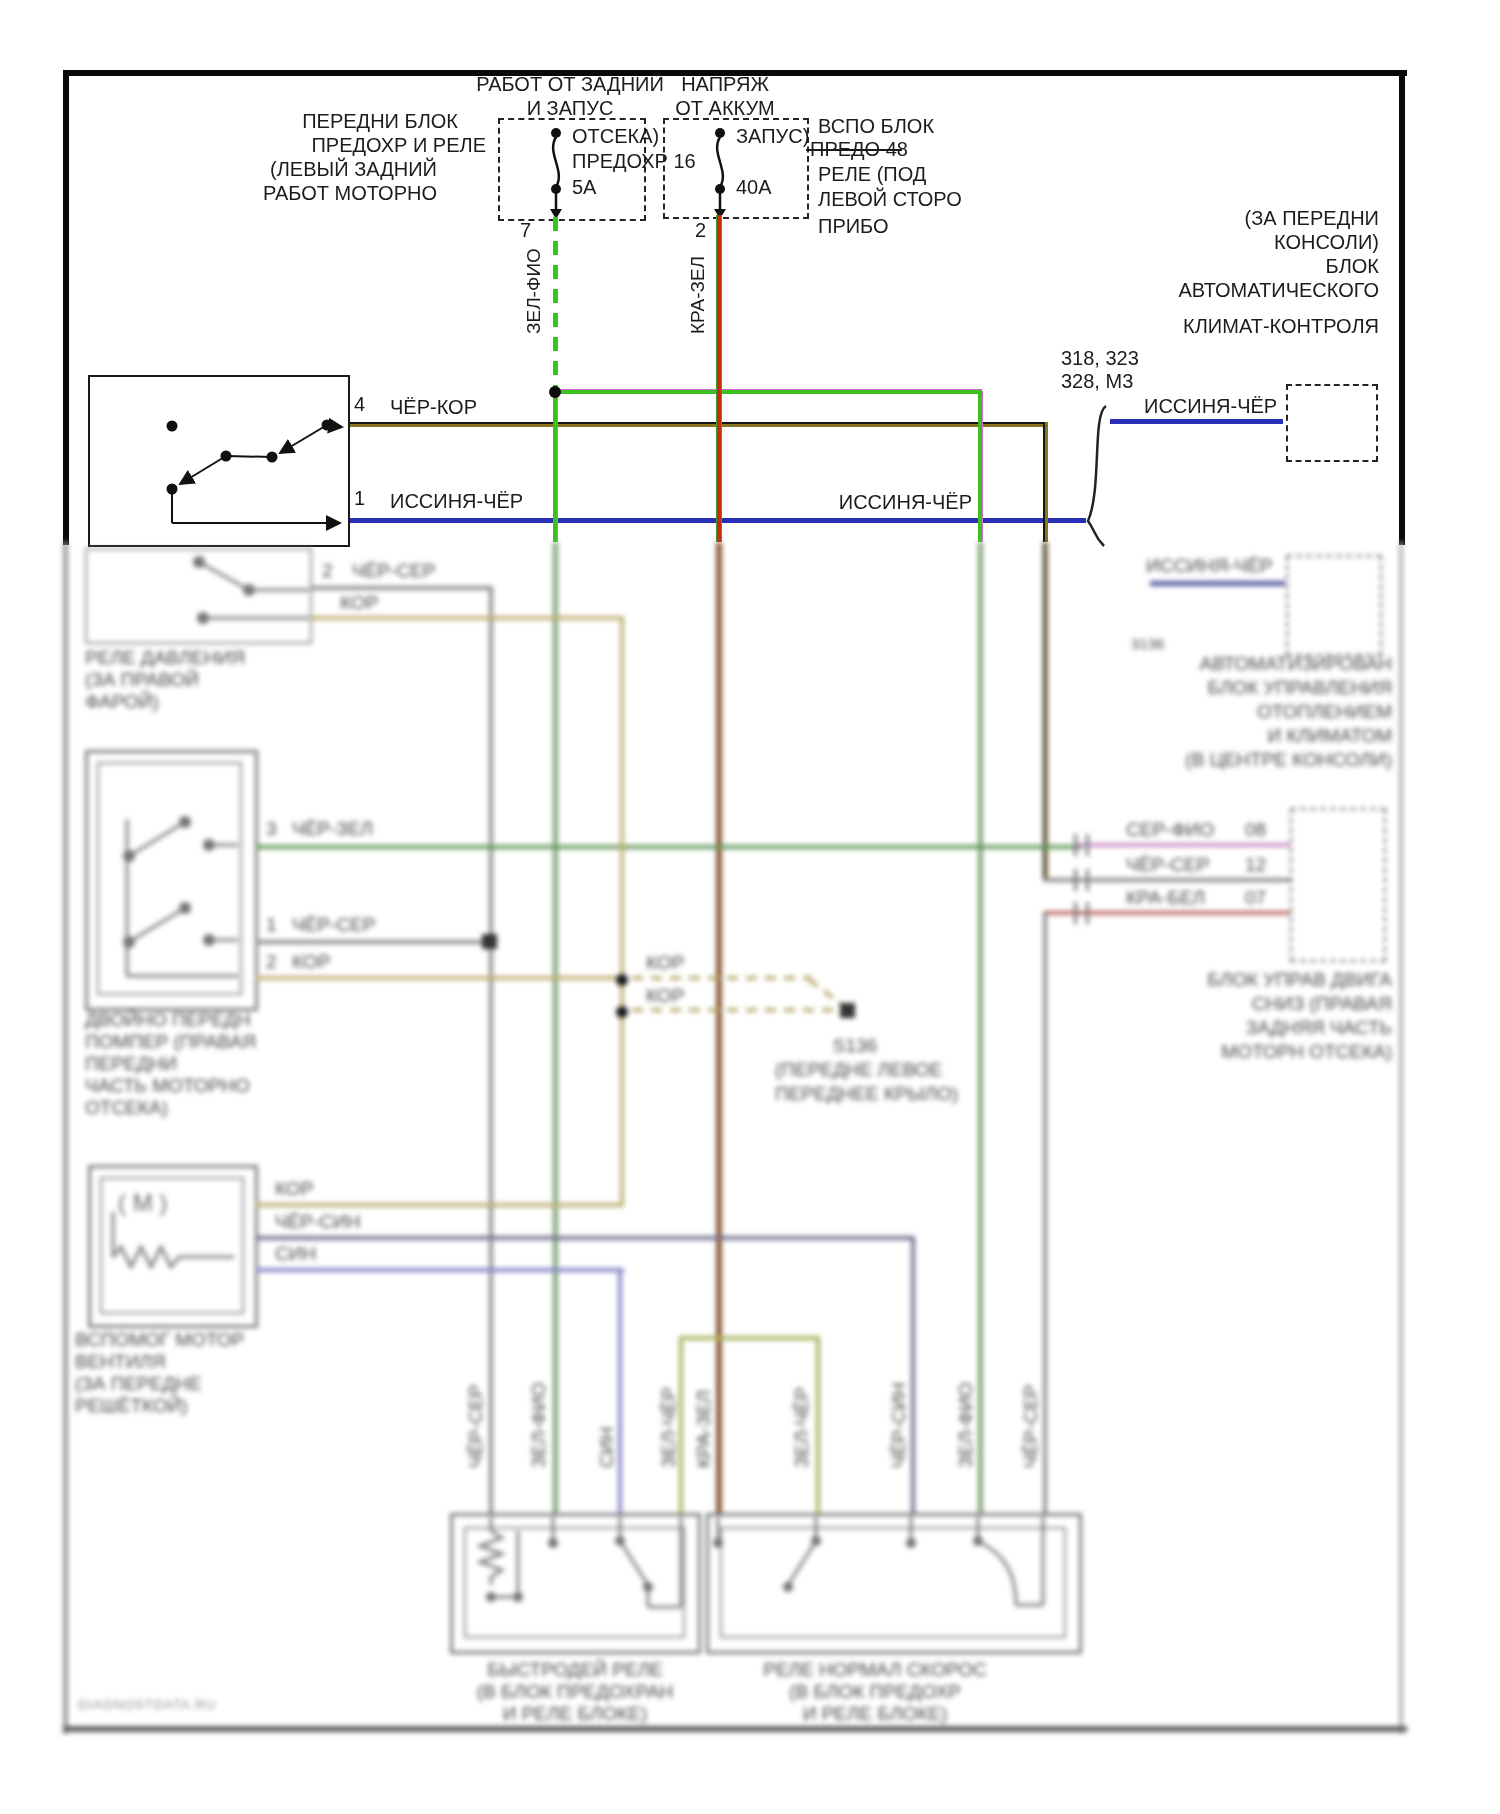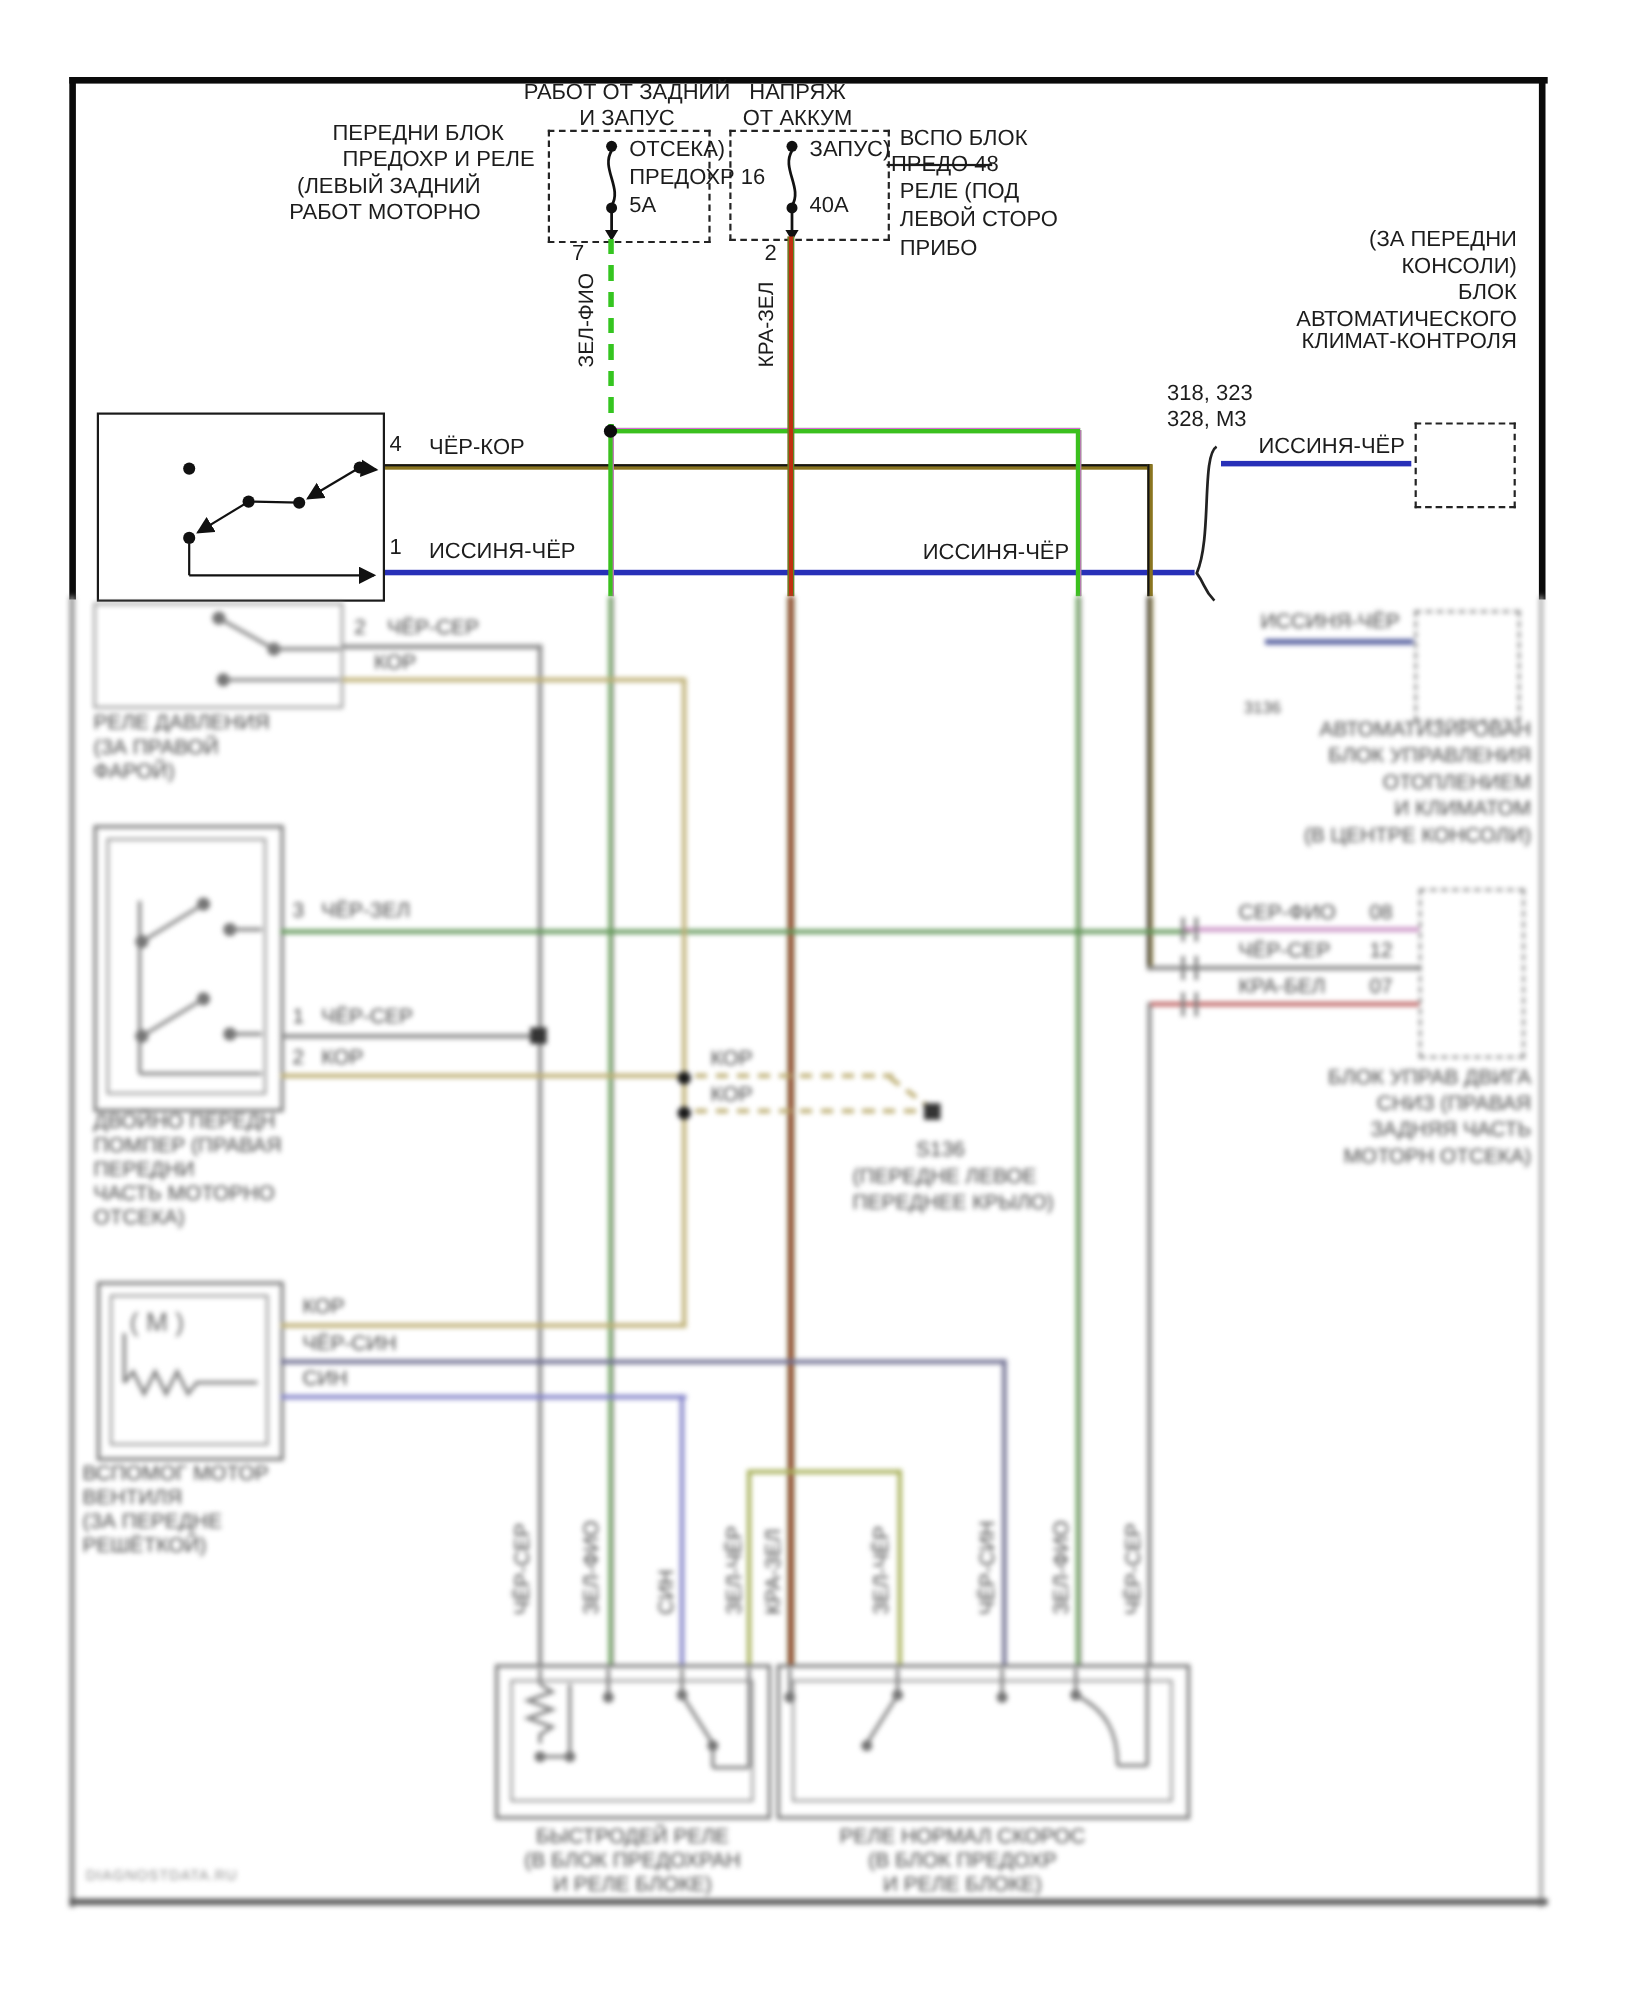--- a/index.html
+++ b/index.html
@@ -88,21 +88,21 @@
   <span class="t t20" style="left:810px;top:139px">ПРЕДО 48</span>
   <div style="position:absolute;left:806px;top:149px;width:96px;height:2px;background:#1a1a1a"></div>
   <span class="t t20" style="left:736px;top:177px">40А</span>
   <span class="t t20" style="left:520px;top:220px">7</span>
   <span class="t t20" style="left:695px;top:220px">2</span>
 
   <span class="t t20" style="right:121px;top:208px">(ЗА ПЕРЕДНИ</span>
   <span class="t t20" style="right:121px;top:232px">КОНСОЛИ)</span>
   <span class="t t20" style="right:121px;top:256px">БЛОК</span>
   <span class="t t20" style="right:121px;top:280px">АВТОМАТИЧЕСКОГО</span>
-  <span class="t t20" style="right:121px;top:300px">КЛИМАТ-КОНТРОЛЯ</span>
+  <span class="t t20" style="right:121px;top:316px">КЛИМАТ-КОНТРОЛЯ</span>
 
   <div class="wv greendash" style="left:553px;top:217px;height:174px;width:5px"></div>
   <span class="t rot" style="left:524px;top:334px">ЗЕЛ-ФИО</span>
   <span class="t rot" style="left:688px;top:334px">КРА-ЗЕЛ</span>
 
   <div class="b" style="left:88px;top:375px;width:258px;height:168px"></div>
   <svg style="left:90px;top:377px" width="258" height="166">
     <defs>
         <marker id="ah" markerWidth="10" markerHeight="10" refX="7" refY="4" orient="auto">
       <path d="M0,0 L8,4 L0,8 z" fill="#111"></path>

